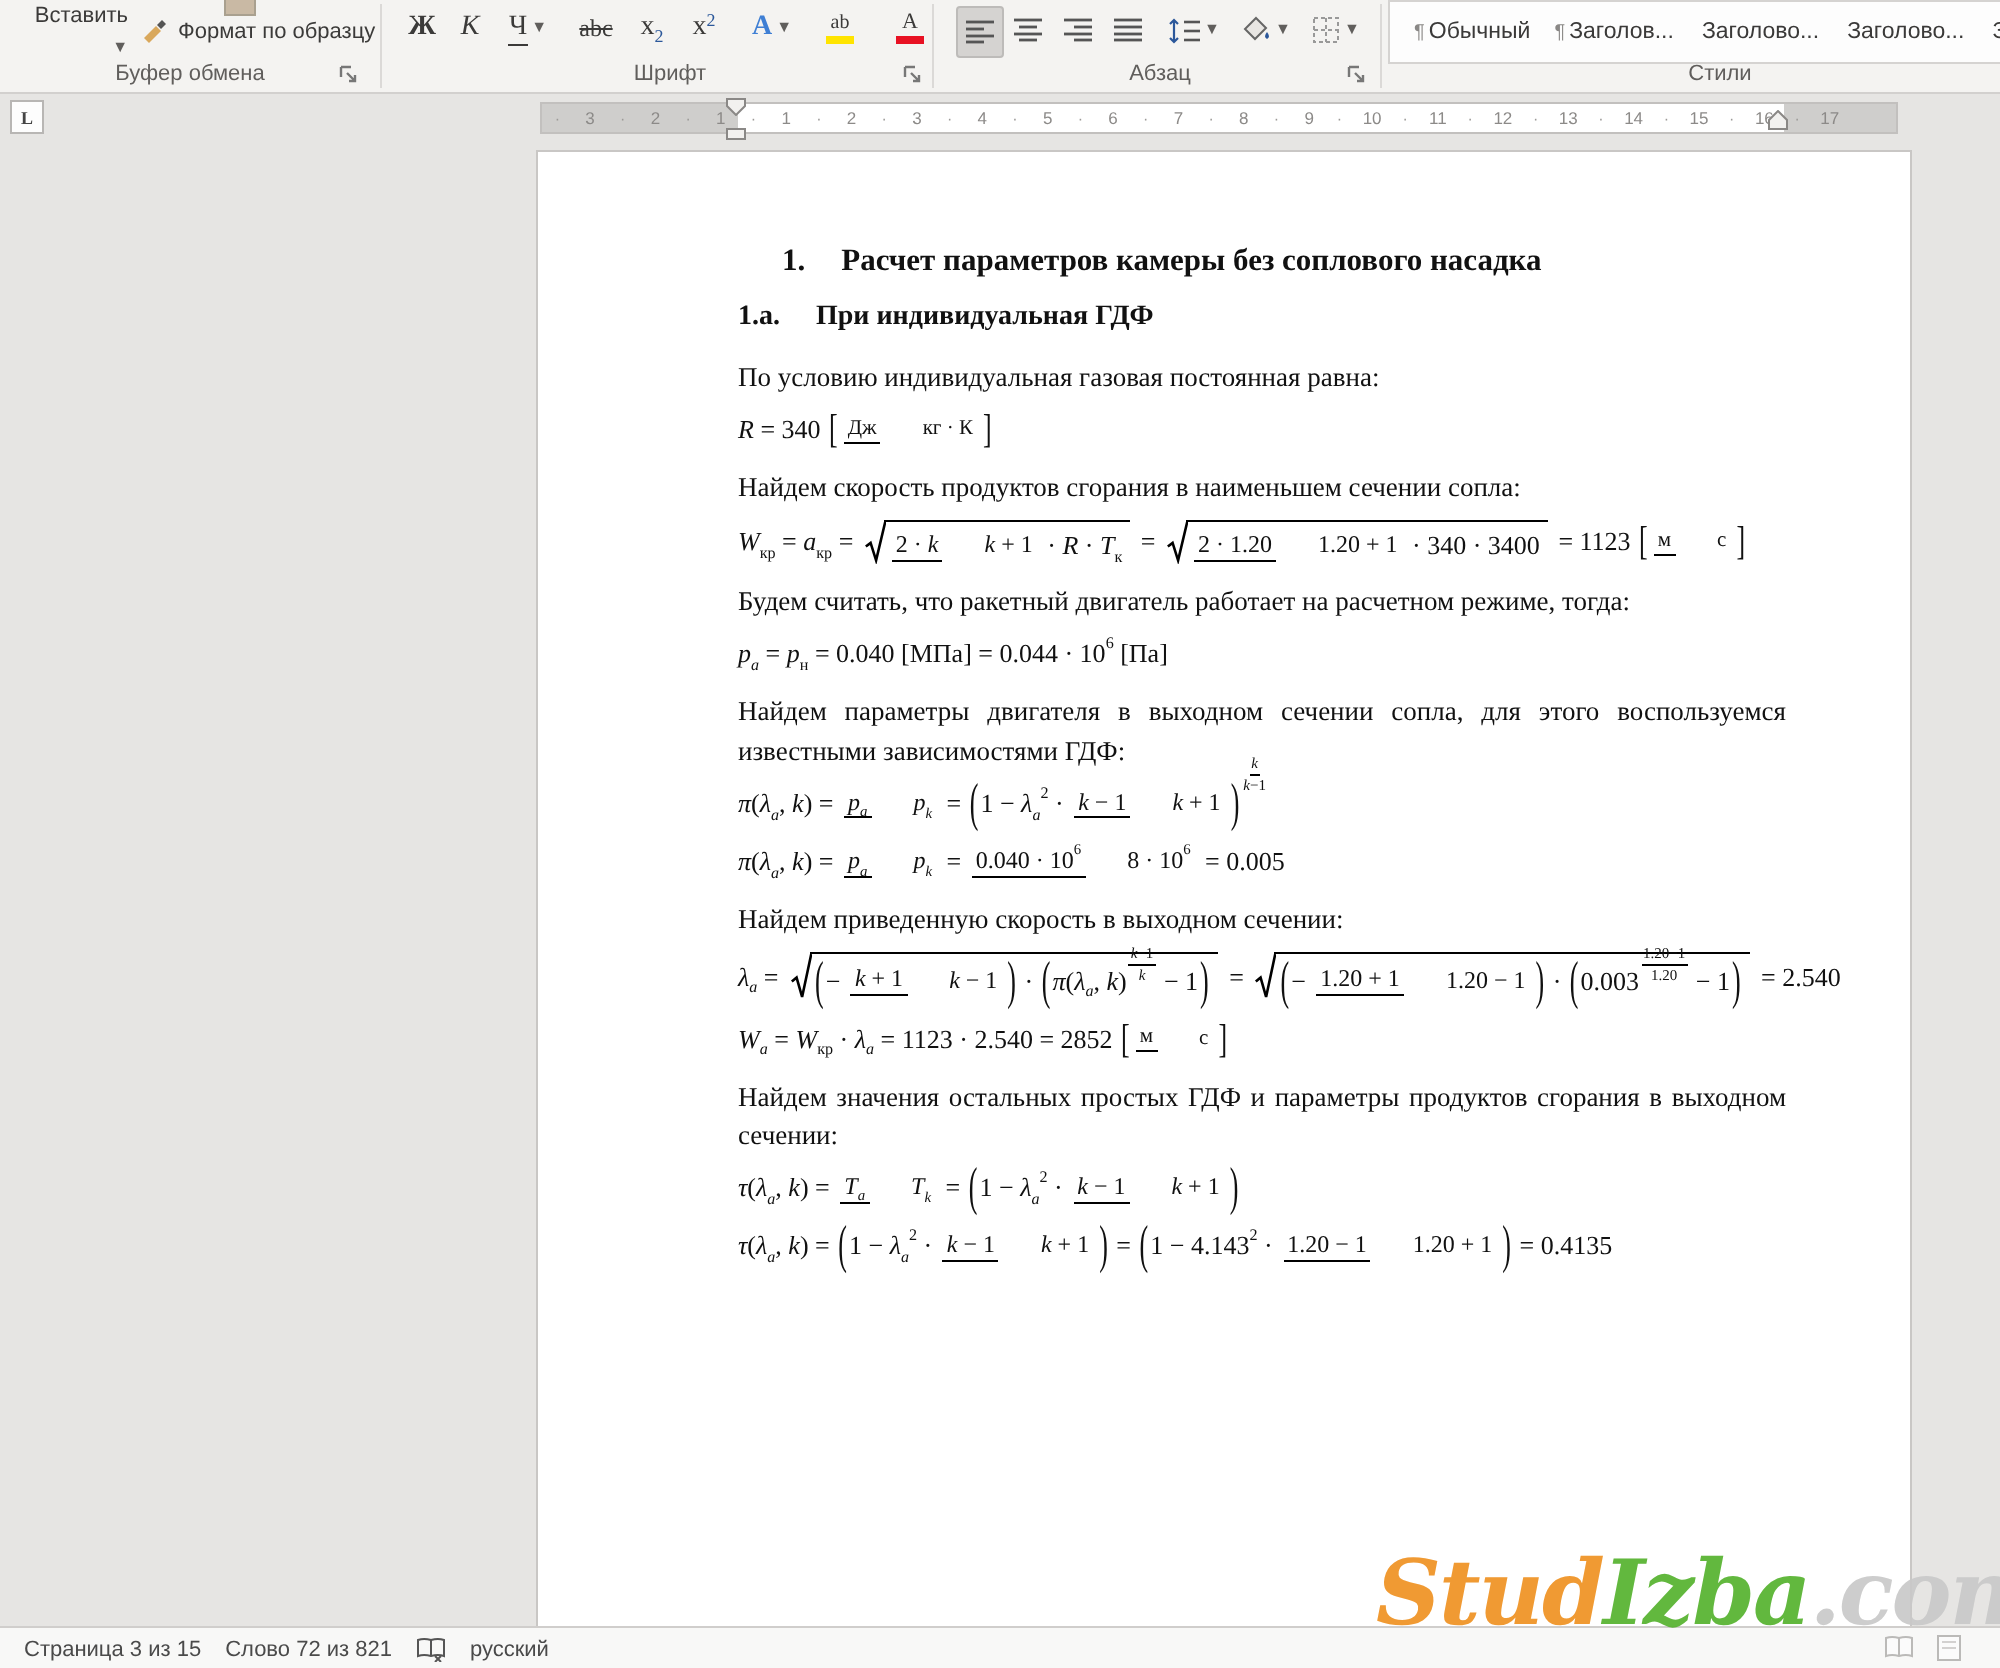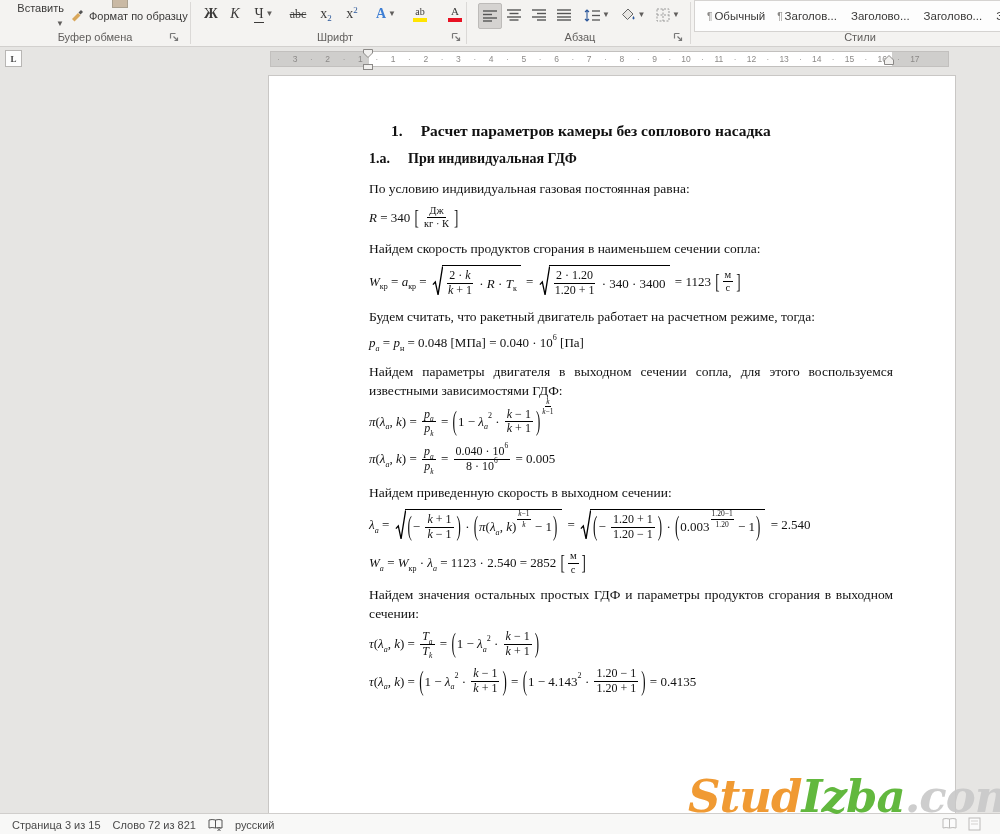--- a/index.html
+++ b/index.html
@@ -46,23 +46,23 @@
   .h2{font-size:14px;font-weight:bold;margin-bottom:12px;}
   .hnum{margin-right:18px;}
   .h1 .hnum{margin-left:22px;}
   .p{font-size:13.5px;line-height:1.42;width:524px;text-align:justify;margin-bottom:7px;}
   
   .fm{font-size:13px;display:flex;align-items:center;white-space:nowrap;margin-bottom:9px;min-height:20px;}
   .fm .t{white-space:pre;}
   .it{font-style:italic;}
   .sb{display:inline-block;font-size:0.62em;position:relative;top:5px;}
   .sp{display:inline-block;font-size:0.62em;position:relative;top:-6px;}
-  .fr{display:inline-flex;flex-direction:column;align-items:center;font-size:12px;line-height:1.15;margin:0 2px;vertical-align:middle;}
+  .fr{display:inline-flex;flex-direction:row;align-items:center;font-size:12px;line-height:1.15;margin:0 2px;vertical-align:middle;}
   .fr .n{border-bottom:1px solid #000;padding:0 2px;display:flex;align-items:center;justify-content:center;}
-  .fr .d{padding:0 2px;display:flex;align-items:center;justify-content:flex-start;}
+  .fr .d{padding:0 2px;display:flex;align-items:center;justify-content:flex-start;margin-left:19px;}
   .fr-u{font-size:10.5px;}
   .sqrt{display:inline-flex;align-items:stretch;margin:0 2px;}
   .rad{width:11px;flex:0 0 11px;align-self:stretch;}
   .sqb{border-top:1.3px solid #000;padding:3px 4px 0 2px;display:inline-flex;align-items:center;margin-left:-1px;}
   .parw{display:inline-flex;align-items:center;}
   .pp{display:inline-block;margin:0 1px;}
   .pp.tall{transform:scaleY(2.05);}
   .bigbr{display:inline-block;transform:scaleY(1.55);margin:0 1px;}
   .supfrac{display:inline-flex;flex-direction:column;align-items:center;font-size:7.5px;line-height:1.3;position:relative;top:-8px;margin:0 1px;}
   .supfrac .n{border-bottom:1px solid #000;padding:0 1px;display:flex;}
@@ -408,21 +408,21 @@
             </span>
             <span class="bigbr">]</span>
           </div>
           <div class="p">Будем считать, что ракетный двигатель работает на расчетном режиме, тогда:</div>
           <div class="fm">
             <span class="t it">p</span>
             <span class="sb"><span class="t it">a</span></span>
             <span class="t"> = </span>
             <span class="t it">p</span>
             <span class="sb"><span class="t">н</span></span>
-            <span class="t"> = 0.048 [МПа] = 0.040 · 10</span>
+            <span class="t"> = 0.040 [МПа] = 0.044 · 10</span>
             <span class="sp"><span class="t">6</span></span>
             <span class="t"> [Па]</span>
           </div>
           <div class="p">Найдем параметры двигателя в выходном сечении сопла, для этого воспользуемся известными зависимостями ГДФ:</div>
           <div class="fm">
             <span class="t it">π</span>
             <span class="t">(</span>
             <span class="t it">λ</span>
             <span class="sb"><span class="t it">a</span></span>
             <span class="t">, </span>

